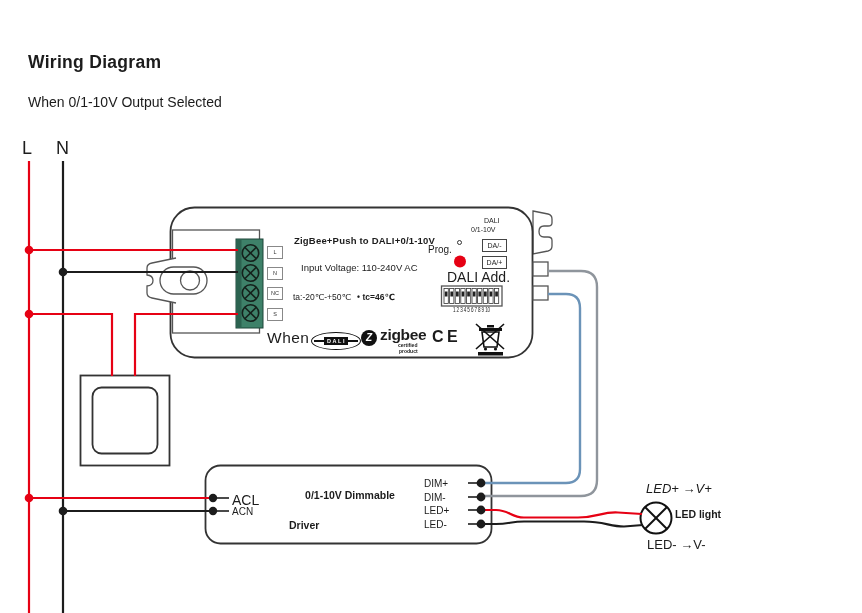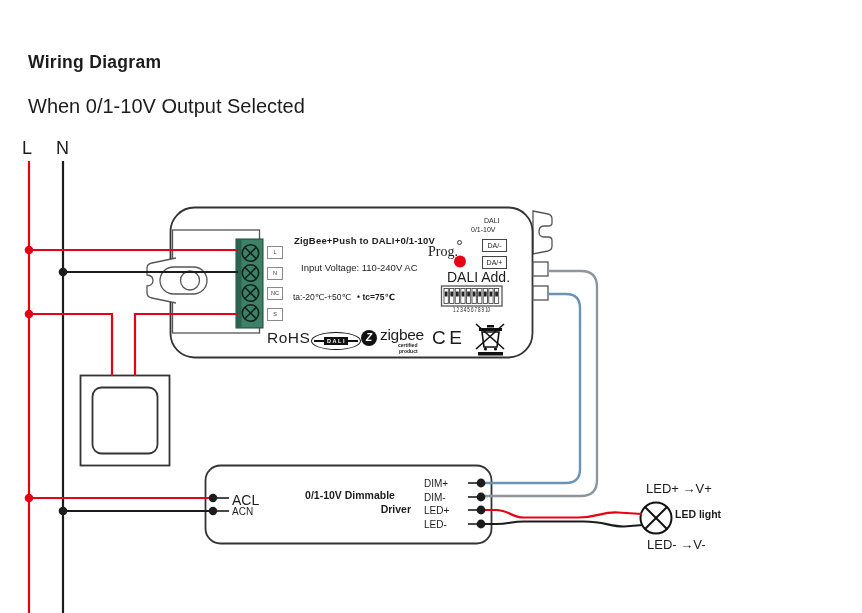--- a/index.html
+++ b/index.html
@@ -5,30 +5,30 @@
   html,body{margin:0;padding:0;background:#fff;}
   .stage{
     position:relative;width:862px;height:613px;background:#fff;overflow:hidden;
     font-family:"Liberation Sans","DejaVu Sans",sans-serif;color:#1c1c1c;margin-top:36px;
   }
   .stage svg{position:absolute;left:0;top:0;}
   .txt{position:absolute;white-space:nowrap;line-height:1.1;}
 
   
   .title{left:28px;top:17px;font-size:17.5px;font-weight:bold;letter-spacing:.3px;}
-  .subtitle{left:28px;top:59px;font-size:20px;}
+  .subtitle{left:28px;top:59px;font-size:14px;}
   .l-lab{left:22px;top:103px;font-size:18px;}
   .n-lab{left:56px;top:103px;font-size:18px;}
 
   
   .ctl-line1{left:294px;top:200px;font-size:9.5px;letter-spacing:.2px;font-weight:bold;}
   .ctl-line2{left:293px;top:227px;font-size:9.5px;padding-left:8px;}
   .ctl-line3{left:293px;top:257px;font-size:8.5px;}
   .ctl-line3 b{margin-left:6px;}
-  .prog-lab{left:428px;top:208px;font-size:14px;font-family:Liberation Serif, serif;}
+  .prog-lab{left:428px;top:208px;font-size:10px;}
   .dali-t{left:484px;top:181px;font-size:7px;}
   .dali-s{left:471px;top:189.5px;font-size:7px;}
   .da-box{position:absolute;width:23px;height:11px;border:1px solid #444;
           font-size:7px;line-height:11px;text-align:center;background:#fff;}
   .da-minus{left:482px;top:203px;}
   .da-plus{left:482px;top:220px;}
   .dali-add{left:447px;top:234px;font-size:14px;}
   .dip-nums{left:441px;top:269.5px;font-size:6.5px;width:86px;text-align:center;
             transform:scaleX(.71);transform-origin:0 0;letter-spacing:-.2px;}
   .term-box{position:absolute;left:267px;width:14px;height:11px;border:1px solid #888;
@@ -36,34 +36,34 @@
 
   
   .rohs{left:267px;top:293px;font-size:15.5px;letter-spacing:.5px;}
   .dali-oval{position:absolute;left:311px;top:296px;width:48px;height:16px;border:1.5px solid #111;
              border-radius:50%;display:flex;align-items:center;justify-content:center;background:#fff;}
   .dali-oval::before{content:"";position:absolute;left:2px;right:2px;top:7px;height:1.5px;background:#111;}
   .dali-oval span{position:relative;background:#111;color:#fff;font-size:5.5px;font-weight:bold;
                   letter-spacing:1.5px;padding:1px 2px 0.5px 3px;}
   .zb-mark{position:absolute;left:361px;top:294px;width:16px;height:16px;border-radius:50%;background:#111;
            color:#fff;font-size:10px;font-weight:bold;font-style:italic;text-align:center;line-height:16px;}
-  .zb-word{left:380px;top:290px;font-size:15.5px;font-weight:normal;letter-spacing:-.3px;}
+  .zb-word{left:380px;top:290px;font-size:15.5px;font-weight:bold;letter-spacing:-.3px;}
   .zb-sub1{left:398px;top:307px;font-size:5px;font-weight:bold;}
   .zb-sub2{left:399px;top:312.5px;font-size:5px;font-weight:bold;}
-  .ce{left:432px;top:292px;font-size:19px;font-weight:normal;letter-spacing:3.5px;}
+  .ce{left:432px;top:292px;font-size:16px;font-weight:bold;letter-spacing:3.5px;}
 
   
   .acl{left:232px;top:456.5px;font-size:14px;}
   .acn{left:232px;top:470px;font-size:10px;}
   .drv1{left:289px;top:454px;width:122px;text-align:center;font-weight:bold;font-size:10.5px;}
-  .drv2{left:289px;top:468px;width:122px;text-align:right;font-weight:bold;font-size:10.5px;}
+  .drv2{left:289px;top:484px;width:122px;text-align:left;font-weight:bold;font-size:10.5px;}
   .out{position:absolute;left:424px;width:42px;text-align:left;font-size:10px;}
 
   
-  .led-top{left:646px;top:446px;font-size:13px;}
+  .led-top{left:646px;top:446px;font-size:13px;font-style:italic;}
   .led-name{left:675px;top:473px;font-size:10.5px;font-weight:bold;}
   .led-bot{left:647px;top:502px;font-size:13px;}
 
   
   .w-red{stroke:var(--wire_red);stroke-width:2.2;fill:none;}
   .w-black{stroke:var(--line_black);stroke-width:2.2;fill:none;}
   .w-gray{stroke:var(--wire_gray);stroke-width:2.4;fill:none;}
   .w-blue{stroke:var(--wire_blue);stroke-width:2.4;fill:none;}
   .lead{stroke:var(--line_black);stroke-width:1.6;fill:none;}
   .dot-red{fill:var(--wire_red);}
@@ -201,35 +201,35 @@
     </g>
   </svg>
 
   <div class="txt title">Wiring Diagram</div>
   <div class="txt subtitle">When 0/1-10V Output Selected</div>
   <div class="txt l-lab">L</div>
   <div class="txt n-lab">N</div>
 
   <div class="txt ctl-line1">ZigBee+Push to DALI+0/1-10V</div>
   <div class="txt ctl-line2">Input Voltage: 110-240V AC</div>
-  <div class="txt ctl-line3"><span>ta:-20℃-+50℃</span><b>• tc=75℃</b></div>
+  <div class="txt ctl-line3"><span>ta:-20℃-+50℃</span><b>• tc=46℃</b></div>
   <div class="txt prog-lab">Prog.</div>
   <div class="txt dali-t">DALI</div>
   <div class="txt dali-s">0/1-10V</div>
   <div class="da-box da-minus">DA/-</div>
   <div class="da-box da-plus">DA/+</div>
   <div class="txt dali-add">DALI Add.</div>
   <div class="txt dip-nums">1 2 3 4 5 6 7 8 9 10</div>
 
   <div class="term-box" style="top:210px;">L</div>
   <div class="term-box" style="top:230.5px;">N</div>
   <div class="term-box" style="top:251px;">NC</div>
   <div class="term-box" style="top:271.5px;">S</div>
 
-  <div class="txt rohs">RoHS</div>
+  <div class="txt rohs">When</div>
   <div class="dali-oval">
       <span>DALI</span>
     </div>
   <div class="zb-mark">Z</div>
   <div class="txt zb-word">zigbee</div>
   <div class="txt zb-sub1">certified</div>
   <div class="txt zb-sub2">product</div>
   <div class="txt ce">CE</div>
 
   <div class="txt acl">ACL</div>

